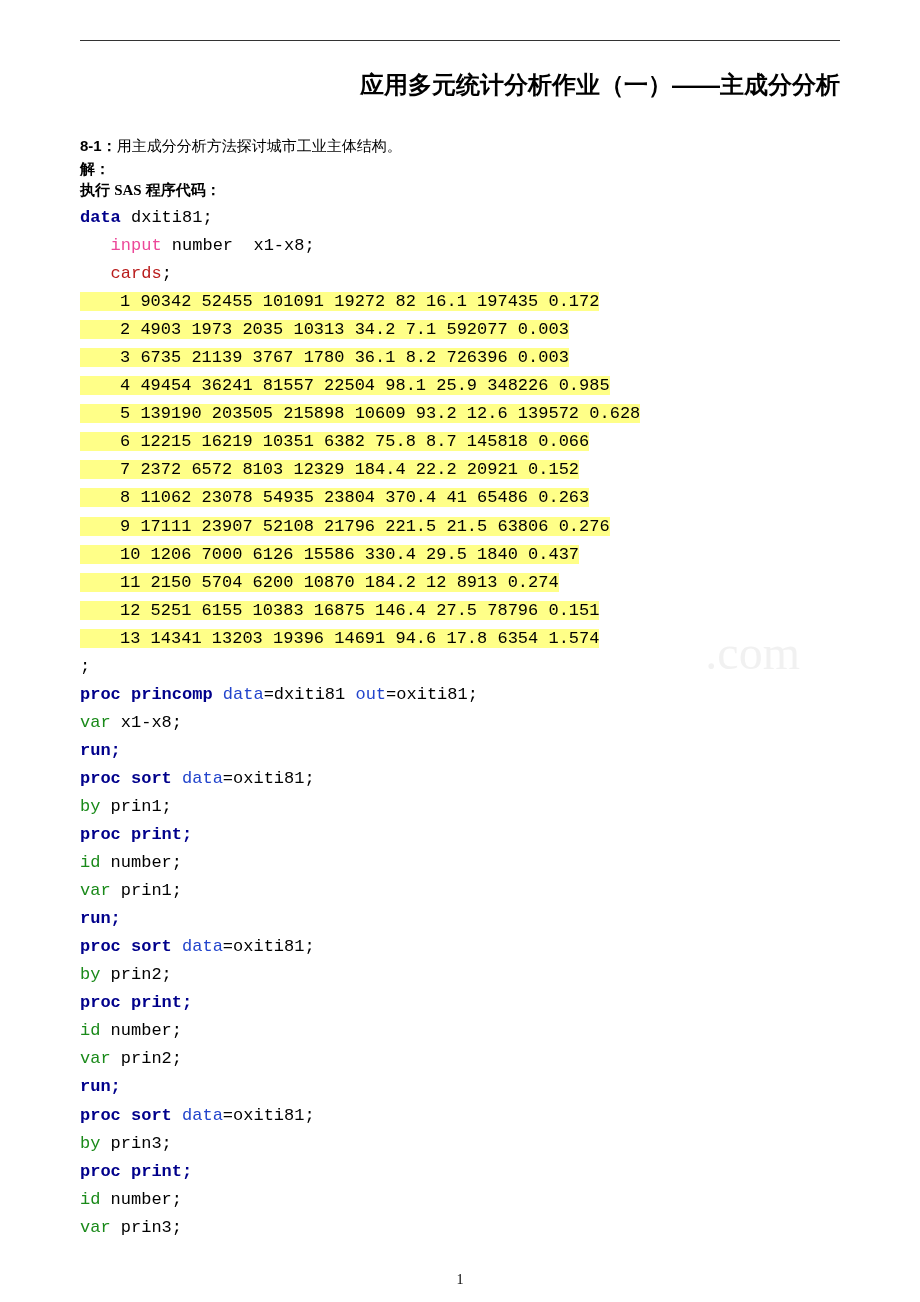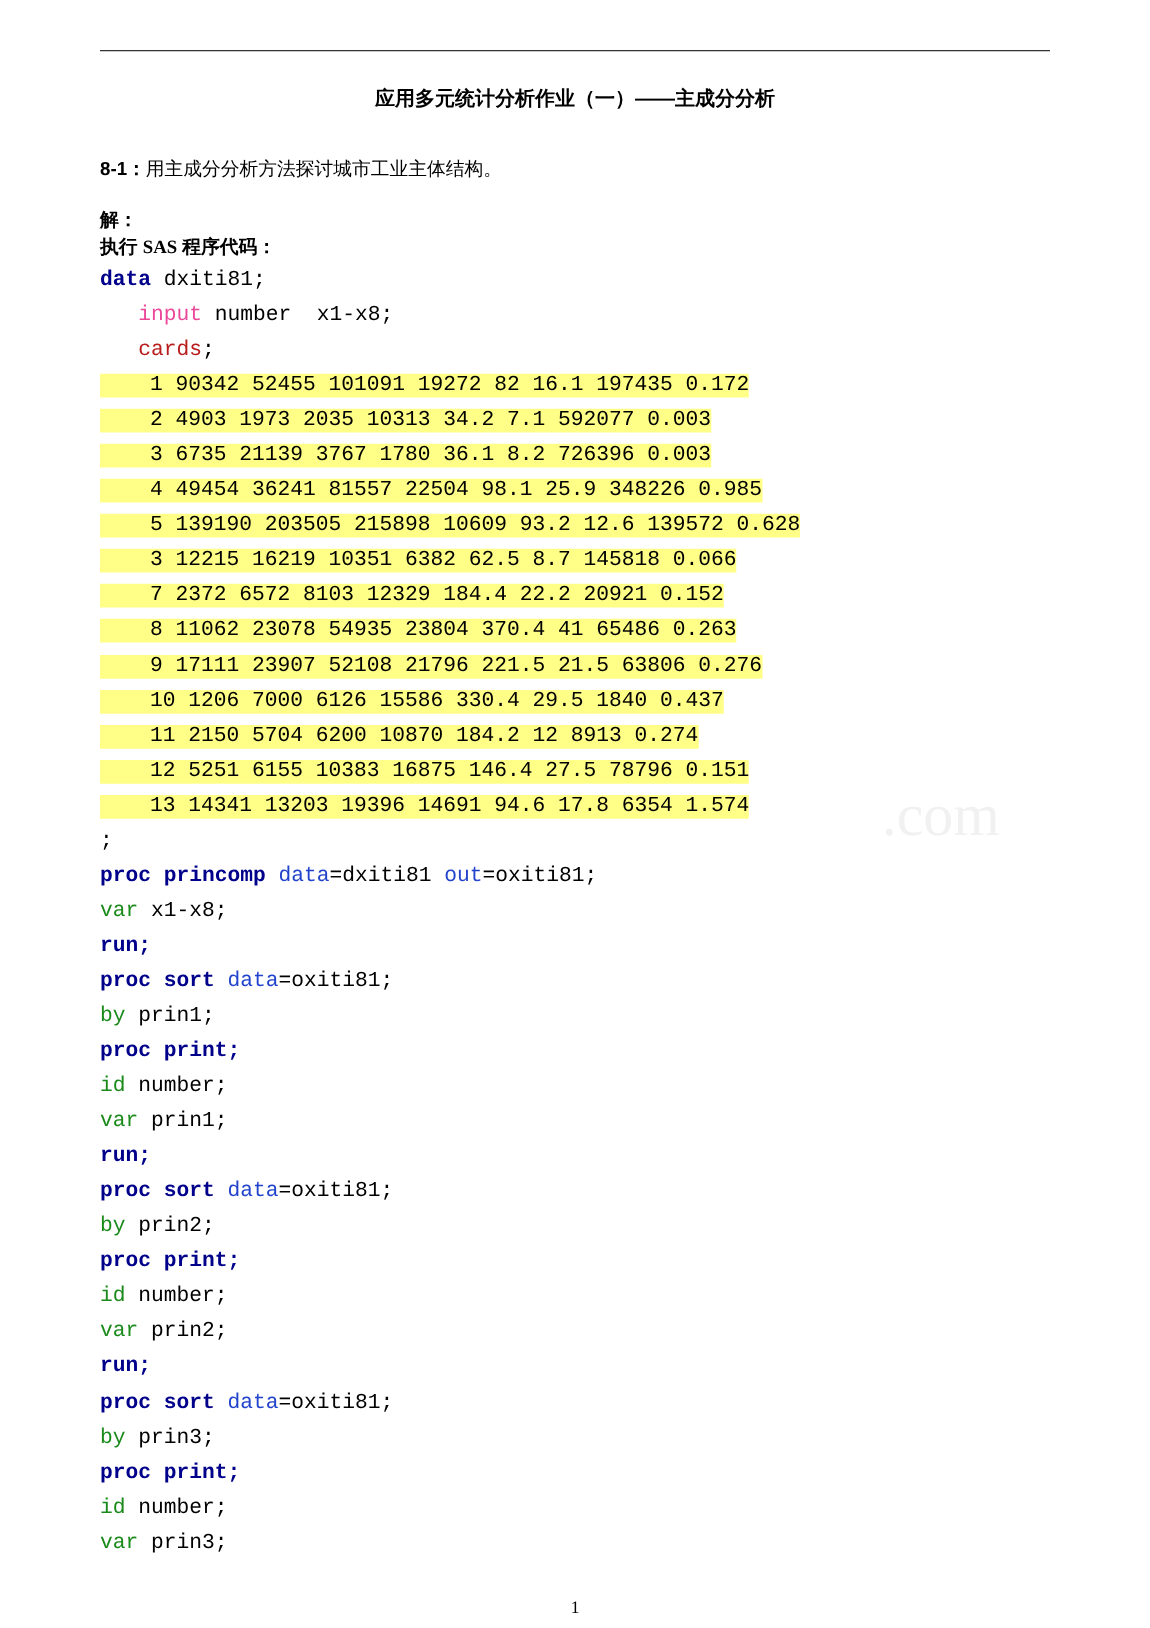--- a/index.html
+++ b/index.html
@@ -10,30 +10,30 @@
       width: 920px;
       min-height: 1302px;
       padding: 40px 80px 60px 80px;
     }
     .top-divider {
       border: none;
       border-top: 1.5px solid #333;
       margin-bottom: 28px;
     }
     .page-title {
-      text-align: center;
-      font-size: 16px;
+      text-align: right;
+      font-size: 24px;
       font-weight: bold;
       margin-bottom: 36px;
       font-family: "SimHei", "STHeiti", "Microsoft YaHei", sans-serif;
     }
     .section-label {
       font-size: 15px;
       font-family: "SimHei", "STHeiti", "Microsoft YaHei", sans-serif;
-      margin-bottom: 22px;
+      margin-bottom: 4px;
     }
     .section-label .bold {
       font-weight: bold;
     }
     .intro-text {
       font-size: 15px;
       font-family: "SimHei", "STHeiti", "Microsoft YaHei", sans-serif;
       margin-bottom: 2px;
     }
     .bold-text {
@@ -70,21 +70,21 @@
 <div class="intro-text"><span class="bold-text">执行 <span style="font-family:Liberation Serif, serif;">SAS</span> 程序代码：</span></div>
 
 <pre class="code-block"><span class="kw">data</span> dxiti81;
    <span style="color:#ec4899;">input</span> number  x1-x8;
    <span style="color:#b91c1c;">cards</span>;
 <span class="hl">1 90342 52455 101091 19272 82 16.1 197435 0.172</span>
 <span class="hl">2 4903 1973 2035 10313 34.2 7.1 592077 0.003</span>
 <span class="hl">3 6735 21139 3767 1780 36.1 8.2 726396 0.003</span>
 <span class="hl">4 49454 36241 81557 22504 98.1 25.9 348226 0.985</span>
 <span class="hl">5 139190 203505 215898 10609 93.2 12.6 139572 0.628</span>
-<span class="hl">3 12215 16219 10351 6382 62.5 8.7 145818 0.066</span>
+<span class="hl">6 12215 16219 10351 6382 75.8 8.7 145818 0.066</span>
 <span class="hl">7 2372 6572 8103 12329 184.4 22.2 20921 0.152</span>
 <span class="hl">8 11062 23078 54935 23804 370.4 41 65486 0.263</span>
 <span class="hl">9 17111 23907 52108 21796 221.5 21.5 63806 0.276</span>
 <span class="hl">10 1206 7000 6126 15586 330.4 29.5 1840 0.437</span>
 <span class="hl">11 2150 5704 6200 10870 184.2 12 8913 0.274</span>
 <span class="hl">12 5251 6155 10383 16875 146.4 27.5 78796 0.151</span>
 <span class="hl">13 14341 13203 19396 14691 94.6 17.8 6354 1.574</span>
 ;
 <span class="kw">proc princomp</span> <span class="var-blue">data</span>=dxiti81 <span class="var-blue">out</span>=oxiti81;
 <span style="color:#1a8a1a;">var</span> x1-x8;

